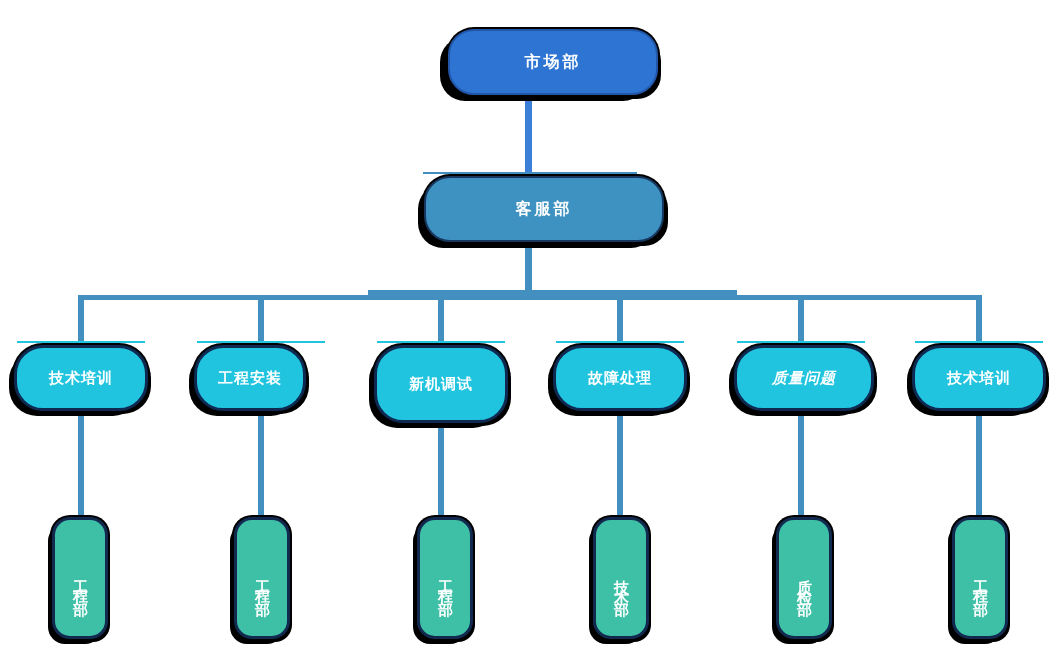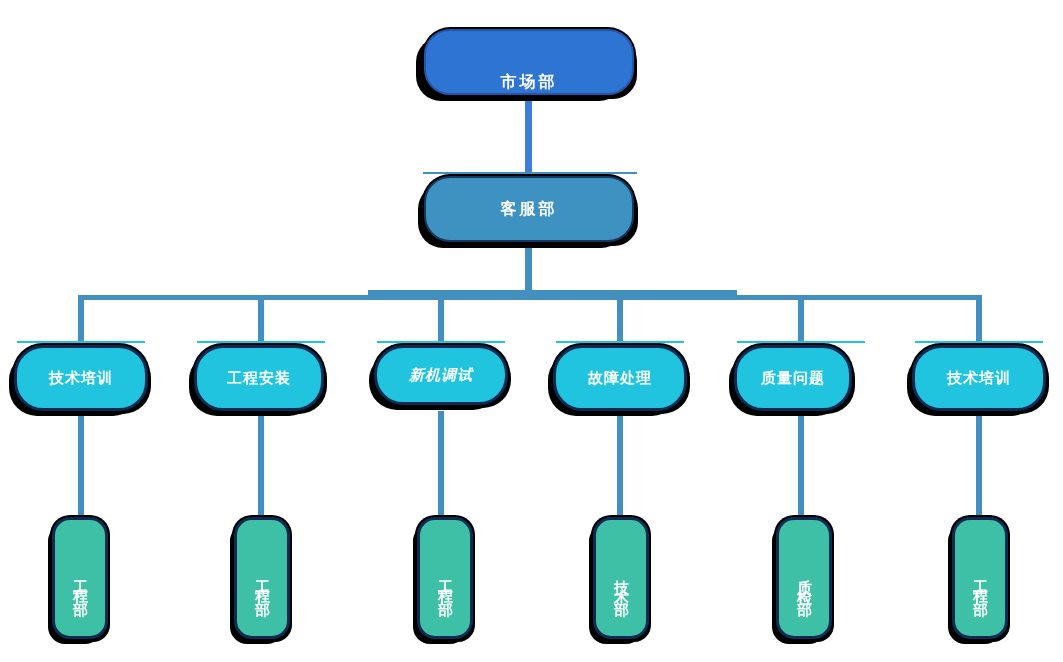--- a/index.html
+++ b/index.html
@@ -68,41 +68,41 @@
   <div class="conn" style="left:798px; top:411px; width:6px; height:106px;"></div>
   <div class="conn" style="left:976px; top:411px; width:6px; height:106px;"></div>
 
   <div class="accent accent-branch" style="left:17px;  top:341px; width:128px; height:2px;"></div>
   <div class="accent accent-branch" style="left:197px; top:341px; width:128px; height:2px;"></div>
   <div class="accent accent-branch" style="left:377px; top:341px; width:128px; height:2px;"></div>
   <div class="accent accent-branch" style="left:556px; top:341px; width:128px; height:2px;"></div>
   <div class="accent accent-branch" style="left:737px; top:341px; width:128px; height:2px;"></div>
   <div class="accent accent-branch" style="left:915px; top:341px; width:128px; height:2px;"></div>
 
-  <div class="node root-node" style="left:424px; top:29px; width:210px; height:66px;align-items:flex-end;">
+  <div class="node root-node" style="left:448px; top:29px; width:210px; height:66px;">
     <span>市场部</span>
   </div>
 
-  <div class="node manager-node" style="left:424px; top:176px; width:210px; height:66px;">
+  <div class="node manager-node" style="left:424px; top:176px; width:240px; height:66px;">
     <span>客服部</span>
   </div>
 
   <div class="node branch-node" style="left:14px; top:345px; width:134px; height:66px;">
     <span>技术培训</span>
   </div>
-  <div class="node branch-node" style="left:194px; top:345px; width:130px; height:66px;">
+  <div class="node branch-node" style="left:194px; top:345px; width:112px; height:66px;">
     <span>工程安装</span>
   </div>
-  <div class="node branch-node" style="left:374px; top:345px; width:134px; height:60px;font-style:italic;">
+  <div class="node branch-node" style="left:374px; top:345px; width:134px; height:78px;">
     <span>新机调试</span>
   </div>
   <div class="node branch-node" style="left:553px; top:345px; width:134px; height:66px;">
     <span>故障处理</span>
   </div>
-  <div class="node branch-node" style="left:734px; top:345px; width:118px; height:66px;">
+  <div class="node branch-node" style="left:734px; top:345px; width:140px; height:66px;font-style:italic;">
     <span>质量问题</span>
   </div>
   <div class="node branch-node" style="left:912px; top:345px; width:134px; height:66px;">
     <span>技术培训</span>
   </div>
 
   <div class="node child-node" style="left:52px; top:517px; width:56px; height:122px;">
     <span class="vtext">工程部</span>
   </div>
   <div class="node child-node" style="left:234px; top:517px; width:56px; height:122px;">

